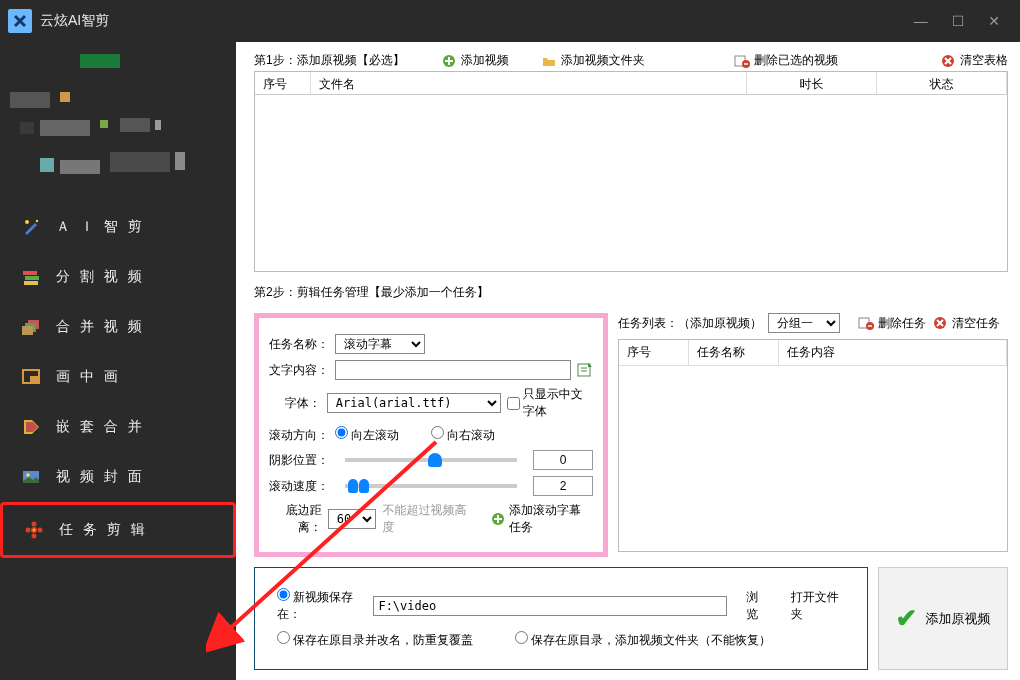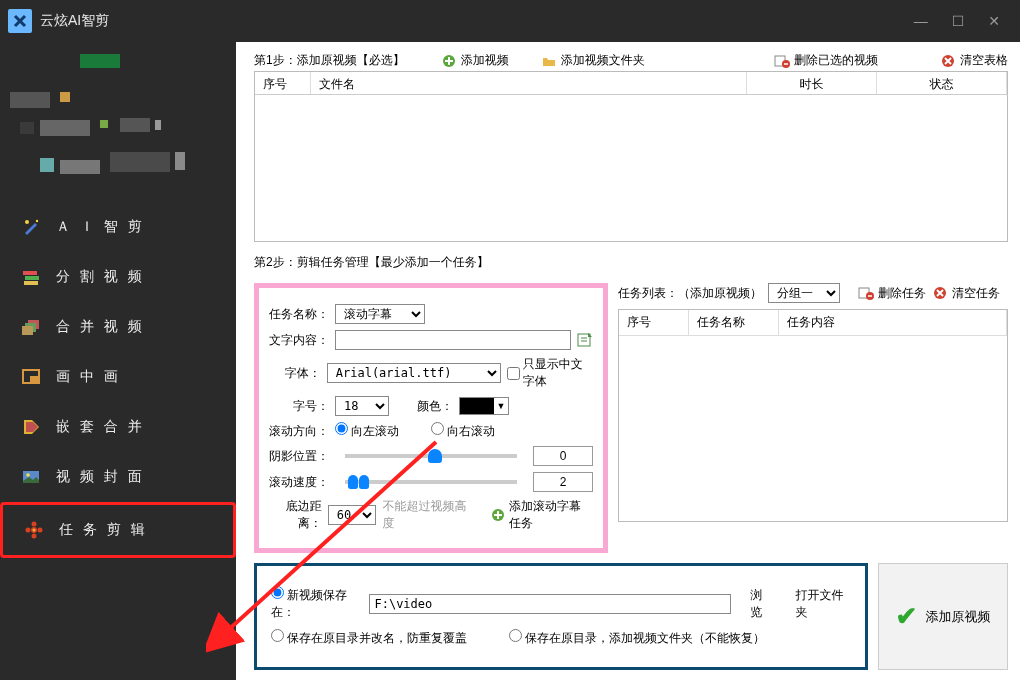--- a/index.html
+++ b/index.html
@@ -41,21 +41,21 @@
 .slider-track { flex: 1; height: 4px; background: #ccc; position: relative; margin: 0 10px; max-width: 250px; }
 .slider-thumb { width: 14px; height: 14px; background: #0a84ff; border-radius: 7px 7px 3px 3px; position: absolute; top: -5px; }
 .slider-thumb.sm { width: 10px; height: 14px; background: #0a84ff; }
 .valbox { width: 60px; border: 1px solid #999; text-align: center; height: 20px; line-height: 18px; }
 
 .tasklist { border: 1px solid #bbb; background: #fff; }
 .tasklist .th-row { display: flex; border-bottom: 1px solid #ddd; }
 .tasklist .th-row div { padding: 4px 8px; border-right: 1px solid #ddd; font-size: 12px; }
 
 .bottom { margin-top: 10px; display: flex; gap: 10px; }
-.save-group { border: 3px solid #0c4a6e; padding: 12px 14px; flex: 1; }
+.save-group { border: 1px solid #0c4a6e; padding: 12px 22px; flex: 1; }
 .save-group .row { margin: 8px 0; }
 .big-btn { border: 1px solid #ccc; background: #f2f2f2; width: 130px; display: flex; align-items: center; justify-content: center; gap: 8px; cursor: pointer; font-size: 13px; }
 .big-btn .chk { color: #2fa82f; font-size: 26px; font-weight: bold; }
 
 .arrow-svg { position: absolute; pointer-events: none; z-index: 50; }
 
 .hint { color: #999; }
 .color-swatch { width: 50px; height: 18px; border: 1px solid #888; display: inline-flex; align-items: center; }
 .color-swatch .sw { width: 34px; height: 16px; background: #000; }
 .color-swatch .dd { width: 14px; text-align: center; font-size: 9px; }
@@ -185,21 +185,21 @@
       <span style="width:20px"></span>
       <span class="tbtn">
           <span class="tiny-icon">
             <svg width="14" height="14">
               <path d="M1 4 L5 4 L6 6 L13 6 L13 12 L1 12 Z" fill="#e8b848"></path>
             </svg>
           </span>
           <span>添加视频文件夹</span>
         </span>
       <span style="flex:1"></span>
-      <span class="tbtn" style="margin-right:56px;font-family:Liberation Serif, serif;">
+      <span class="tbtn" style="margin-right:96px;font-family:Liberation Serif, serif;">
           <span class="tiny-icon">
             <svg width="16" height="14">
               <rect x="1" y="2" width="10" height="10" fill="#fff" stroke="#888"></rect>
               <circle cx="12" cy="10" r="4" fill="#d04030"></circle>
               <path d="M10 10 H14" stroke="#fff" stroke-width="1.5"></path>
             </svg>
           </span>
           <span>删除已选的视频</span>
         </span>
       <span class="tbtn">
@@ -240,30 +240,20 @@
               </svg>
             </span>
         </div>
         <div class="row">
           <span class="lab">字体：</span>
           <select style="width:200px"><option>Arial(arial.ttf)</option></select>
           <label class="checkbox">
               <input type="checkbox" style="">
               <span>只显示中文字体</span>
             </label>
-        </div>
-        <div class="row">
-          <span class="lab">字号：</span>
-          <select style="width:54px"><option>18</option></select>
-          <span style="width:16px"></span>
-          <span>颜色：</span>
-          <span class="color-swatch">
-              <span class="sw"></span>
-              <span class="dd">▼</span>
-            </span>
         </div>
         <div class="row">
           <span class="lab">滚动方向：</span>
           <label><input type="radio" name="dir" checked="" style=""><span>向左滚动</span></label>
           <span style="width:20px"></span>
           <label><input type="radio" name="dir" style=""><span>向右滚动</span></label>
         </div>
         <div class="row">
           <span class="lab">阴影位置：</span>
           <div class="slider-track">

